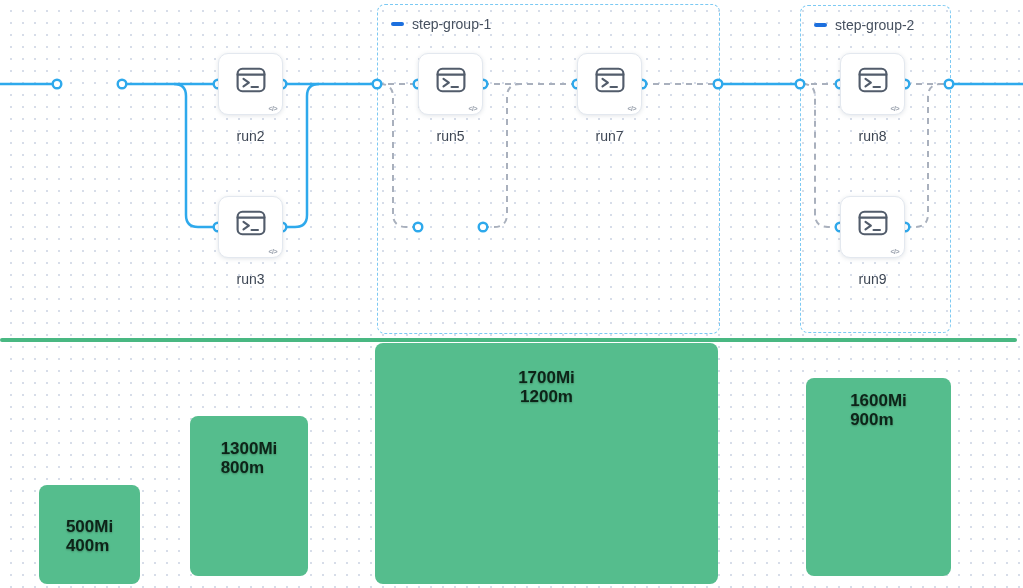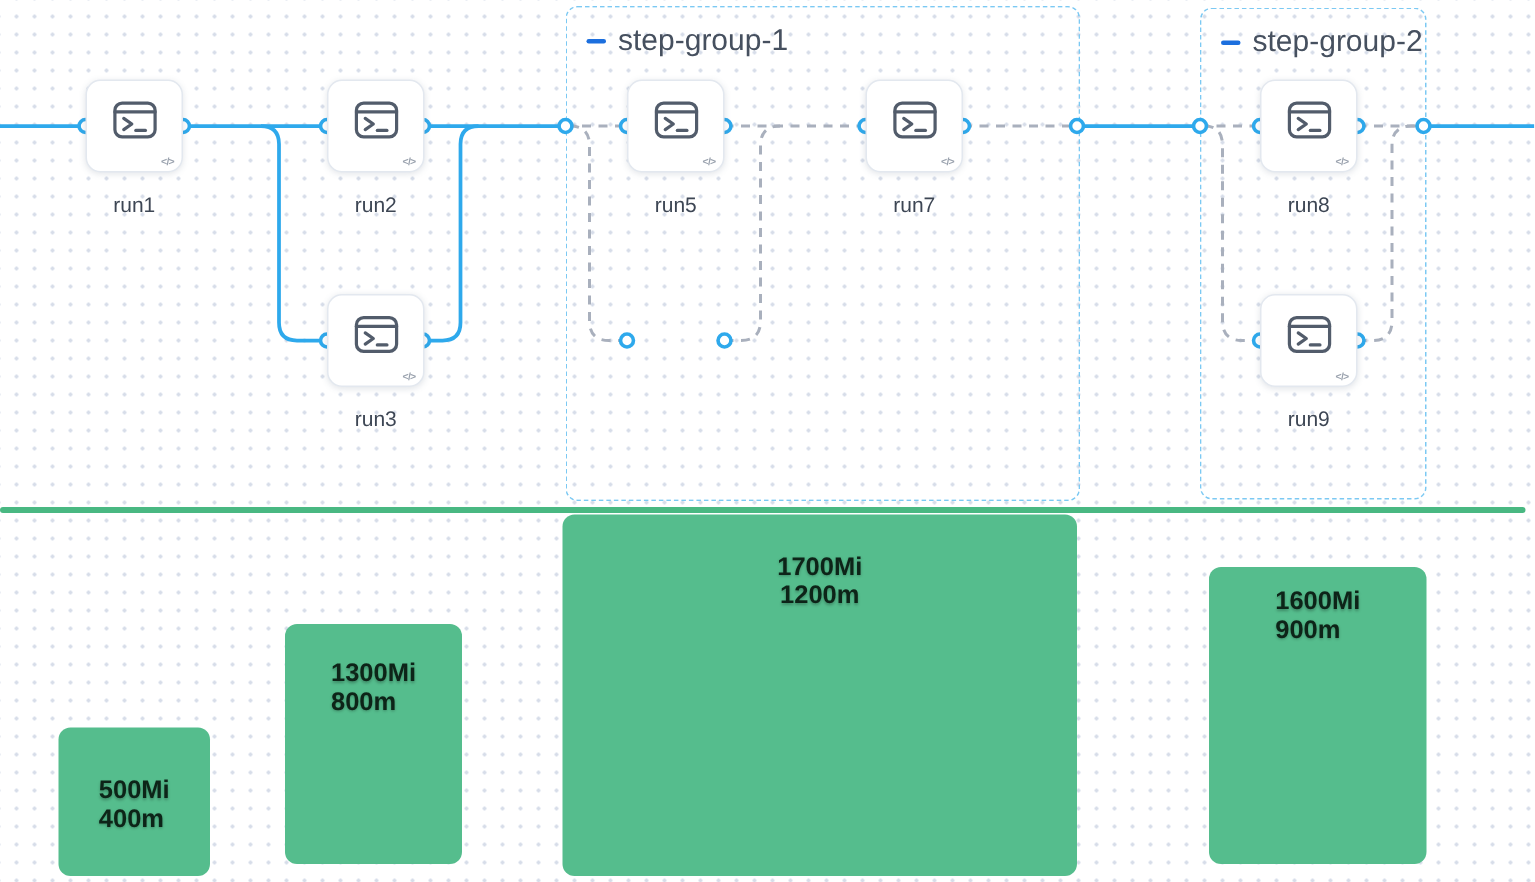--- a/index.html
+++ b/index.html
@@ -8,21 +8,21 @@
     background-image:radial-gradient(circle,#d7dde9 1.1px,transparent 1.35px);
     background-size:12px 12px;background-position:5px 5px;
     font-family:"Liberation Sans",sans-serif;
   }
   
   .group{position:absolute;border:1.4px dashed #7cc9f3;border-radius:8px;}
   .g1{left:377px;top:4px;width:341px;height:328px;}
   .g2{left:800px;top:5px;width:149px;height:326px;}
   .ghead{display:flex;align-items:center;gap:8px;padding:11px 0 0 13px;}
   .gdash{width:13px;height:3.5px;border-radius:2px;background:#1c6fde;display:inline-block;}
-  .glabel{font-size:20px;color:#46505f;}
+  .glabel{font-size:14px;color:#46505f;}
   
   .edges{position:absolute;left:0;top:0;}
   
   .node{position:absolute;width:65px;}
   .card{position:relative;width:65px;height:62px;background:#fff;border:1px solid #e3e8ef;
         border-radius:10px;box-shadow:0 1px 4px rgba(96,112,134,0.18);
         display:flex;justify-content:center;box-sizing:border-box;}
   .term{margin-top:13px;}
   .badge{position:absolute;right:5px;bottom:2px;font-size:7px;color:#99a1ad;font-weight:bold;letter-spacing:-0.5px;}
   .nlabel{position:absolute;top:75px;width:65px;text-align:center;font-size:14px;color:#3d4654;}
@@ -97,34 +97,20 @@
       <circle cx="718" cy="84" r="4.3"></circle>
       <circle cx="800" cy="84" r="4.3"></circle>
       <circle cx="840" cy="84" r="4.3"></circle>
       <circle cx="905" cy="84" r="4.3"></circle>
       <circle cx="840" cy="227" r="4.3"></circle>
       <circle cx="905" cy="227" r="4.3"></circle>
       <circle cx="949" cy="84" r="4.3"></circle>
     </g>
   </svg>
 
-  <div class="node" style="left:57px;top:53px">
-    <div class="card">
-      <svg class="term" width="30" height="26" viewBox="0 0 28 24">
-        <g stroke="#525c6b" stroke-width="2" fill="none" stroke-linecap="round" stroke-linejoin="round">
-          <rect x="1.5" y="1.5" width="25" height="21" rx="4.5"></rect>
-            <path d="M1.5 7 H26.5"></path>
-          <path d="M7 11 L12 14.5 L7 18"></path>
-            <path d="M14.5 18.5 H20.5"></path>
-        </g>
-      </svg>
-      <span class="badge">&lt;/&gt;</span>
-    </div>
-    <div class="nlabel">run1</div>
-  </div>
 
   <div class="node" style="left:218px;top:53px">
     <div class="card">
       <svg class="term" width="30" height="26" viewBox="0 0 28 24">
         <g stroke="#525c6b" stroke-width="2" fill="none" stroke-linecap="round" stroke-linejoin="round">
           <rect x="1.5" y="1.5" width="25" height="21" rx="4.5"></rect>
             <path d="M1.5 7 H26.5"></path>
           <path d="M7 11 L12 14.5 L7 18"></path>
             <path d="M14.5 18.5 H20.5"></path>
         </g>

